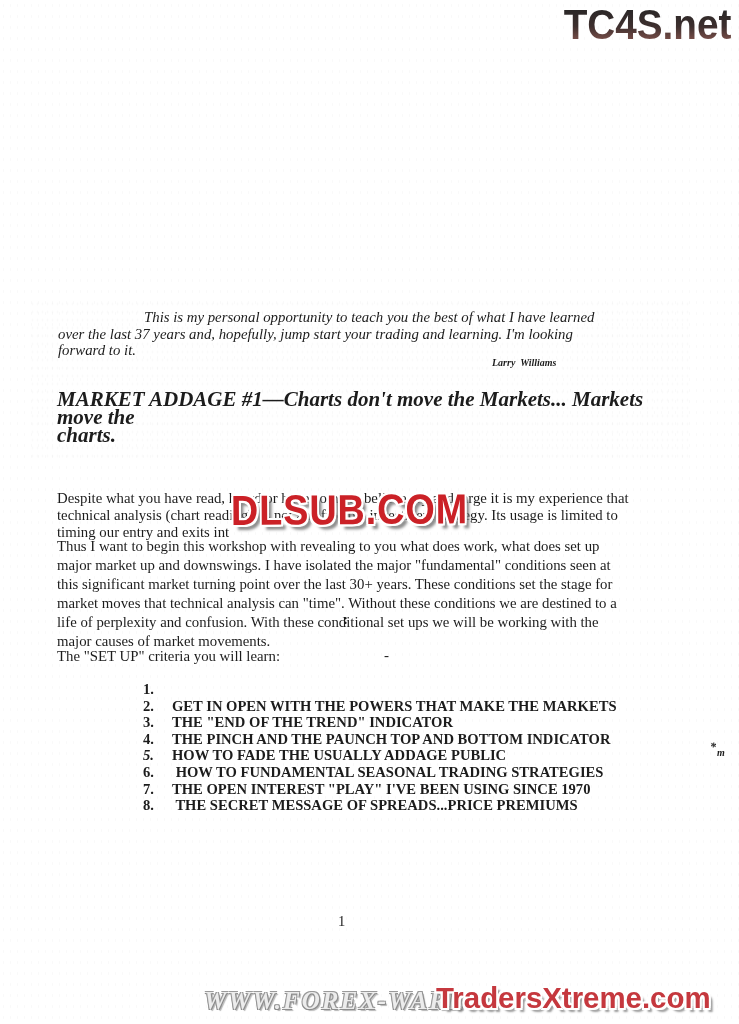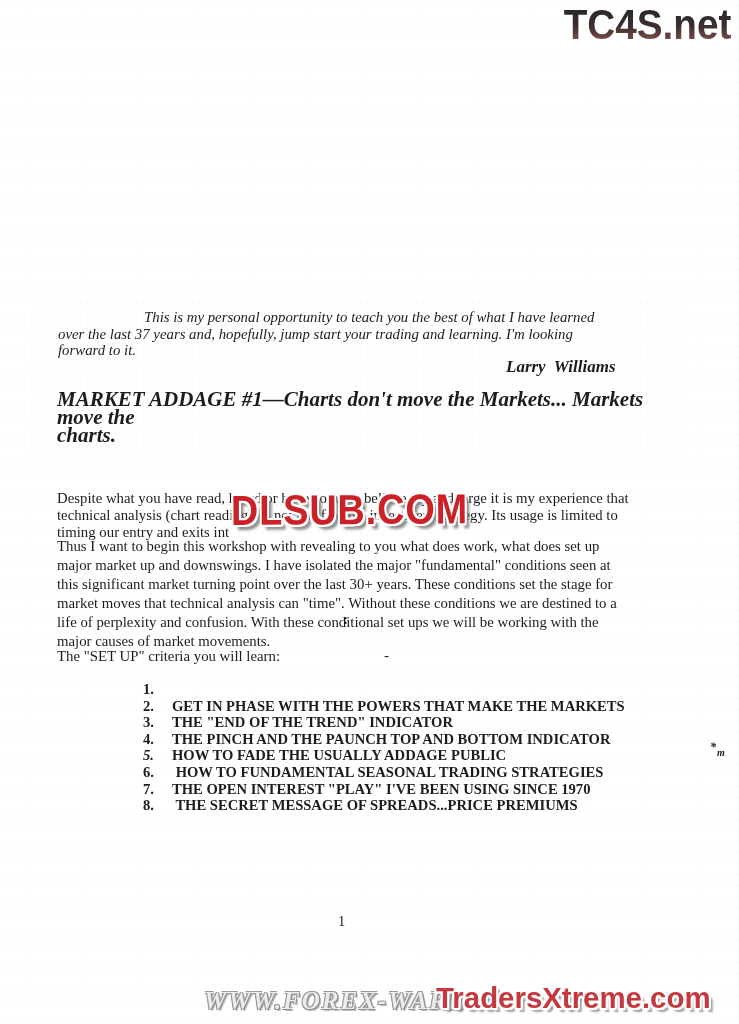--- a/index.html
+++ b/index.html
@@ -45,22 +45,22 @@
     word-spacing:5px; white-space:nowrap;
   }
 
   .quote {
     position:absolute; top:309px; left:58px; width:640px; z-index:2;
     font-weight:normal; font-style:italic;
     font-size:14.8px; line-height:16.6px;
     white-space:pre-line; text-indent:86px;
   }
   .attribution {
-    position:absolute; top:357px; left:506px; z-index:2;
-    font-style:italic; font-weight:bold; font-size:17px; white-space:pre;
+    position:absolute; top:357px; left:492px; z-index:2;
+    font-style:italic; font-weight:bold; font-size:10px; white-space:pre;
   }
 
   .adage {
     position:absolute; top:390px; left:57px; width:630px; z-index:2;
     font-size:21px; font-weight:bold; font-style:italic;
     line-height:18px; white-space:pre-line;
   }
 
   .para { position:absolute; left:57px; width:645px; z-index:2;
     font-size:14.8px; white-space:pre-line; }
@@ -162,21 +162,21 @@
   <div class="setup-line">The "SET UP" criteria you will learn:</div>
 
   <span class="art art-dash">-</span>
 
   <div class="list">
       <div class="row">
       <span class="num">1.</span>
     </div>
       <div class="row">
       <span class="num">2.</span>
-      <span class="txt">GET IN PHASE WITH THE POWERS THAT MAKE THE MARKETS</span>
+      <span class="txt">GET IN OPEN WITH THE POWERS THAT MAKE THE MARKETS</span>
     </div>
       <div class="row">
       <span class="num">3.</span>
       <span class="txt">THE "END OF THE TREND" INDICATOR</span>
     </div>
       <div class="row">
       <span class="num">4.</span>
       <span class="txt">THE PINCH AND THE PAUNCH TOP AND BOTTOM INDICATOR</span>
     </div>
       <div class="row">

